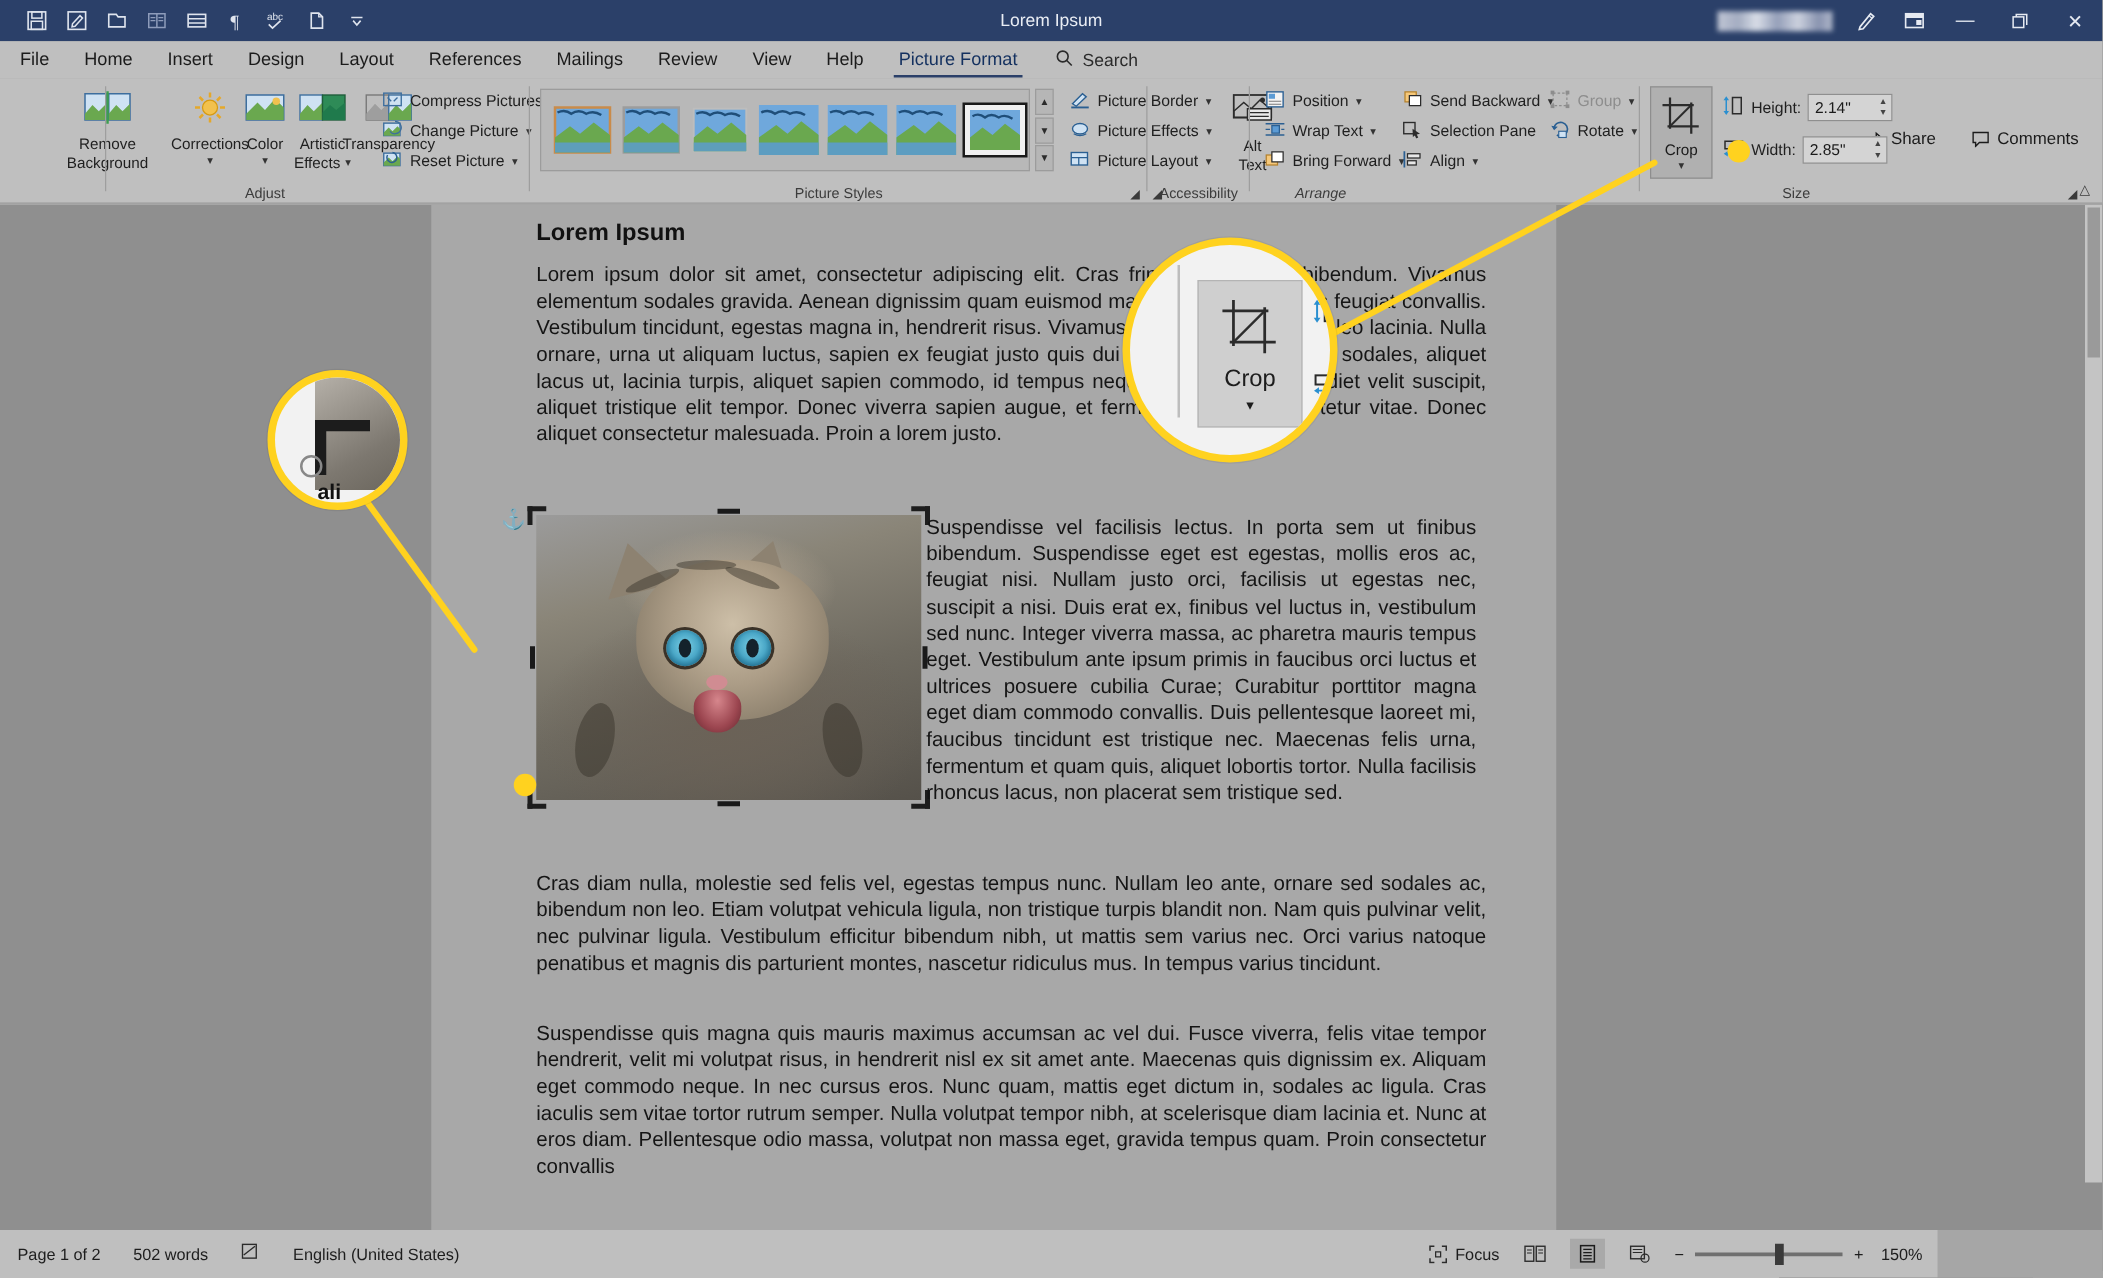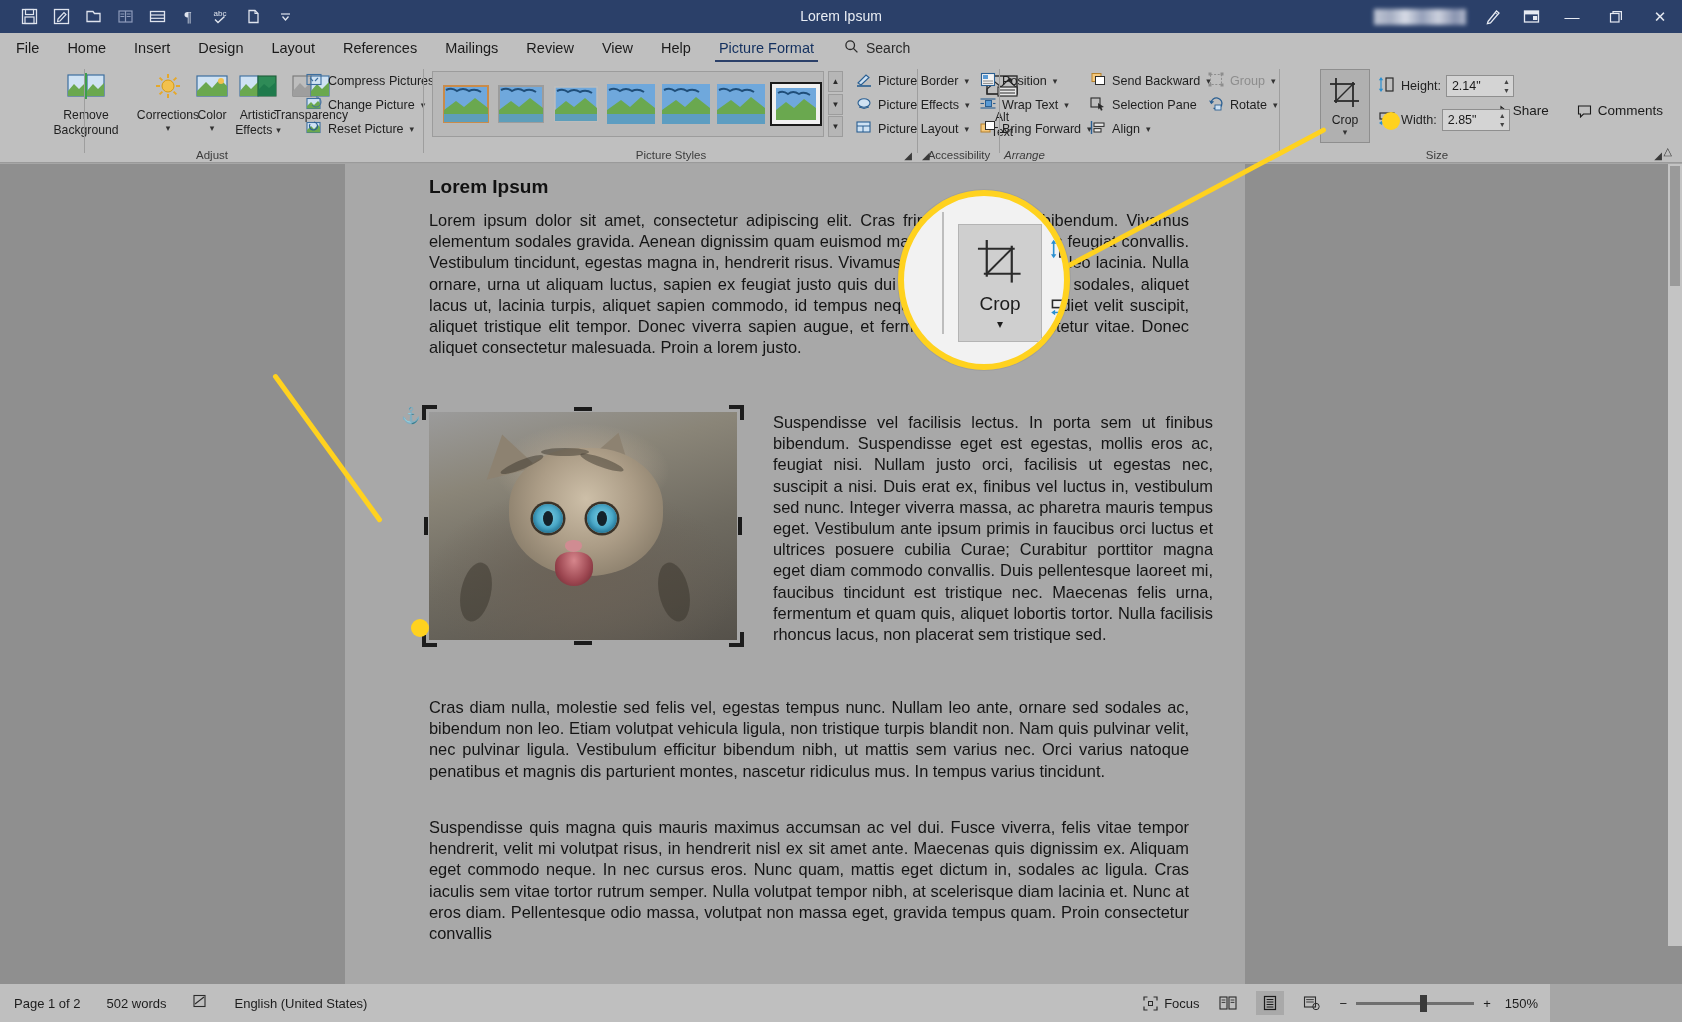--- a/index.html
+++ b/index.html
@@ -574,21 +574,21 @@
             </svg>
         </span>
         <span>Alt</span>
         <span>Text</span>
       </div>
       <div class="group-label">Accessibility</div>
       <div class="dialog-launcher" style="left:4px;">◢</div>
       <div class="group-sep" style="left:81px;"></div>
     </div>
 
-    <div class="group" style="left:968px; width:312px;">
+    <div class="group" style="left:1000px; width:312px;">
       <div style="position:absolute;left:8px;top:6px;">
         <div class="smallrow">
           <span>
             <svg width="16" height="15" viewBox="0 0 16 15">
                 <rect x="1.5" y="1.5" width="13" height="12" fill="#f3f3f3" stroke="#2a5f92" stroke-width="1.1"></rect>
                 <rect x="3" y="3" width="5" height="4" fill="#5b9bd5"></rect>
                 <line x1="3" y1="9" x2="13" y2="9" stroke="#7a7a7a" stroke-width=".9"></line>
                 <line x1="3" y1="11.4" x2="13" y2="11.4" stroke="#7a7a7a" stroke-width=".9"></line>
               </svg>
           </span>
@@ -788,21 +788,21 @@
         <div class="corner" style="right:-7px;bottom:-7px;">
           <i style="right:0;bottom:0;width:15px;height:4px;"></i>
             <i style="right:0;bottom:0;width:4px;height:15px;"></i>
         </div>
         <div class="handle" style="left:50%;margin-left:-9px;top:-5px;width:18px;height:4px;"></div>
         <div class="handle" style="left:50%;margin-left:-9px;bottom:-5px;width:18px;height:4px;"></div>
         <div class="handle" style="top:50%;margin-top:-9px;left:-5px;width:4px;height:18px;"></div>
         <div class="handle" style="top:50%;margin-top:-9px;right:-5px;width:4px;height:18px;"></div>
       </div>
 
-      <div class="doc-p" style="top:248px;left:428px;width:440px;">
+      <div class="doc-p" style="top:248px;left:396px;width:440px;">
         <span>Suspendisse vel facilisis lectus. In porta sem ut finibus bibendum. Suspendisse eget est egestas, mollis eros ac, feugiat nisi. Nullam justo orci, facilisis ut egestas nec, suscipit a nisi. Duis erat ex, finibus vel luctus in, vestibulum sed nunc. Integer viverra massa, ac pharetra mauris tempus eget. Vestibulum ante ipsum primis in faucibus orci luctus et ultrices posuere cubilia Curae; Curabitur porttitor magna eget diam commodo convallis. Duis pellentesque laoreet mi, faucibus tincidunt est tristique nec. Maecenas felis urna, fermentum et quam quis, aliquet lobortis tortor. Nulla facilisis rhoncus lacus, non placerat sem tristique sed.</span>
       </div>
 
       <div class="doc-p" style="top:533px;">Cras diam nulla, molestie sed felis vel, egestas tempus nunc. Nullam leo ante, ornare sed sodales ac, bibendum non leo. Etiam volutpat vehicula ligula, non tristique turpis blandit non. Nam quis pulvinar velit, nec pulvinar ligula. Vestibulum efficitur bibendum nibh, ut mattis sem varius nec. Orci varius natoque penatibus et magnis dis parturient montes, nascetur ridiculus mus. In tempus varius tincidunt.</div>
       <div class="doc-p" style="top:653px;">Suspendisse quis magna quis mauris maximus accumsan ac vel dui. Fusce viverra, felis vitae tempor hendrerit, velit mi volutpat risus, in hendrerit nisl ex sit amet ante. Maecenas quis dignissim ex. Aliquam eget commodo neque. In nec cursus eros. Nunc quam, mattis eget dictum in, sodales ac ligula. Cras iaculis sem vitae tortor rutrum semper. Nulla volutpat tempor nibh, at scelerisque diam lacinia et. Nunc at eros diam. Pellentesque odio massa, volutpat non massa eget, gravida tempus quam. Proin consectetur convallis</div>
     </div>
 
     <div class="scroll-v" style="top:0;">
       <div class="scroll-thumb"></div>
     </div>
@@ -841,20 +841,27 @@
           <path d="M1 13 L4.2 10.8 L4.2 15.2 Z" fill="#2a8fd0"></path>
           <path d="M17 13 L13.8 10.8 L13.8 15.2 Z" fill="#2a8fd0"></path>
         </svg>
 
     </div>
   </div>
 
   <div class="cal-line" style="left:274px; top:372px; width:182px; transform:rotate(54deg);"></div>
   <div class="cal-dot" style="left:411px; top:619px;"></div>
 
+  <div class="callout" style="left:214px; top:296px; width:112px; height:112px;">
+    <div style="position:absolute;left:32px;top:0;width:90px;height:90px;background:linear-gradient(150deg,#b5b0a8,#7d7870 60%,#666158);"></div>
+    <div style="position:absolute;left:32px;top:34px;width:44px;height:9px;background:#1c1c1c;"></div>
+    <div style="position:absolute;left:32px;top:34px;width:9px;height:44px;background:#1c1c1c;"></div>
+    <div style="position:absolute;left:20px;top:62px;width:18px;height:18px;border:2.5px solid #888;border-radius:50%;background:transparent;"></div>
+    <div style="position:absolute;left:34px;top:82px;font-size:17px;font-weight:bold;color:#111;">ali</div>
+  </div>
 
   <div class="statusbar">
     <div class="sb-left">
       <span>Page 1 of 2</span>
       <span>502 words</span>
       <span>
         <svg width="16" height="15" viewBox="0 0 16 15">
             <rect x="2" y="1.5" width="11" height="11" fill="none" stroke="#2b2b2b" stroke-width="1.1"></rect>
             <path d="M3 10 L12 3" stroke="#2b2b2b" stroke-width="1.1"></path>
           </svg>

